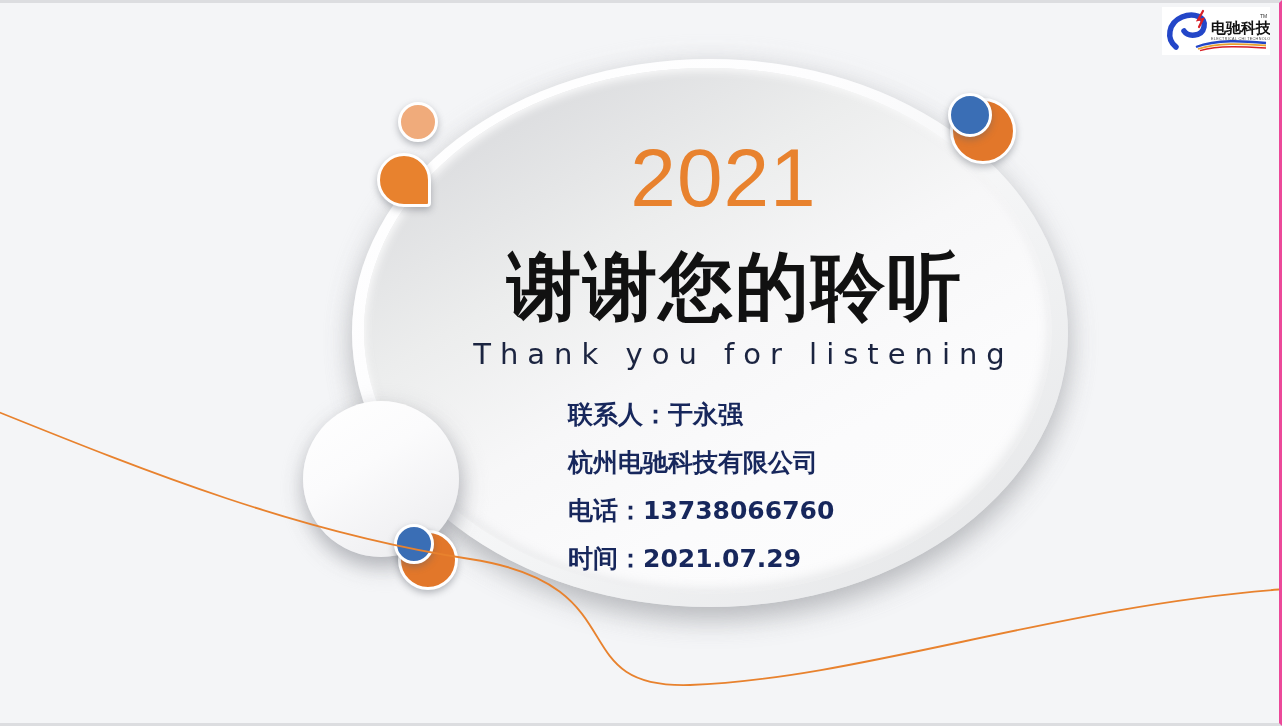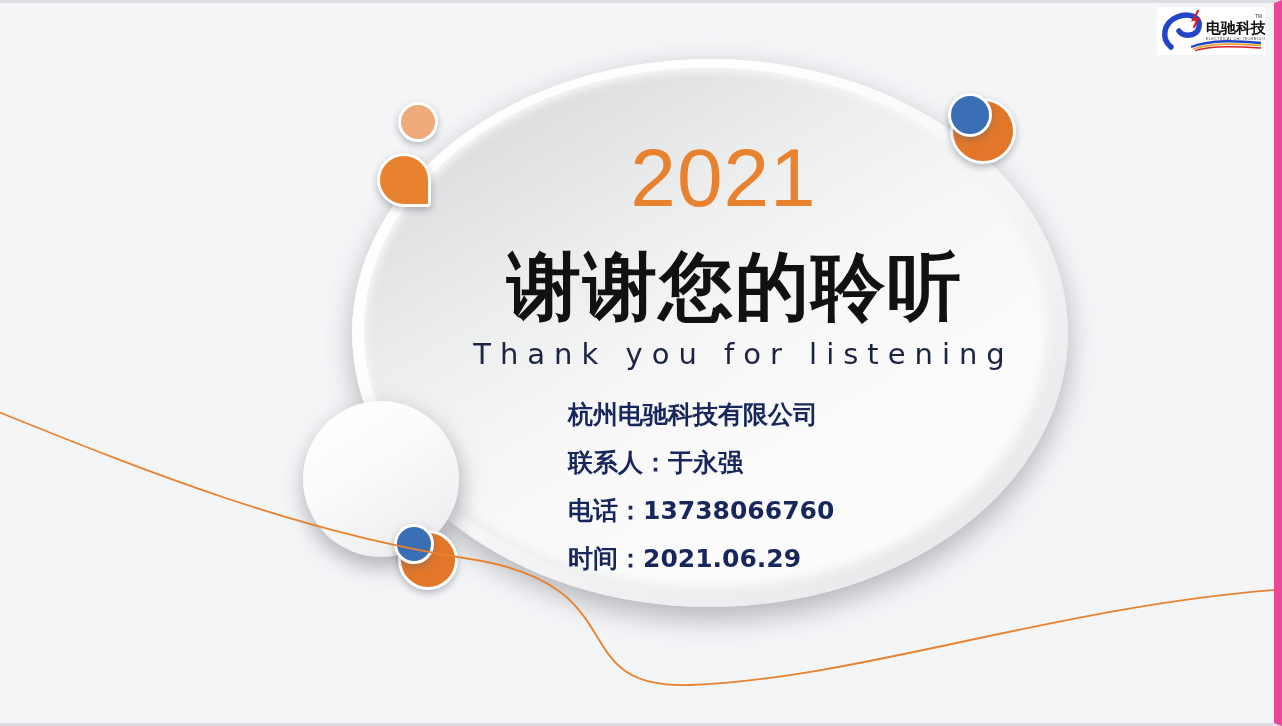--- a/index.html
+++ b/index.html
@@ -13,21 +13,21 @@
 
   #slide {
     position: relative;
     width: 1282px;
     height: 726px;
     overflow: hidden;
     background: #f4f5f7;
     box-sizing: border-box;
     border-top: 3px solid #dcdde0;
     border-bottom: 3px solid #dcdde0;
-    border-right: 8px solid #ec4899;
+    border-right: 3px solid #ec4899;
   }
 
   
   .bg-layer {
     position: absolute;
     inset: 0;
     overflow: hidden;
   }
 
   
@@ -276,20 +276,20 @@
 
   <div class="content">
 
     <div class="year">2021</div>
 
     <div class="headline-cn">谢谢您的聆听</div>
 
     <div class="headline-en">Thank you for listening</div>
 
     <div class="contact">
+      <div class="contact-line">联系人：于永强</div>
       <div class="contact-line">杭州电驰科技有限公司</div>
-      <div class="contact-line">联系人：于永强</div>
       <div class="contact-line">电话：13738066760</div>
-      <div class="contact-line">时间：2021.06.29</div>
+      <div class="contact-line">时间：2021.07.29</div>
     </div>
 
   </div>
 </div>
 
 </body></html>

